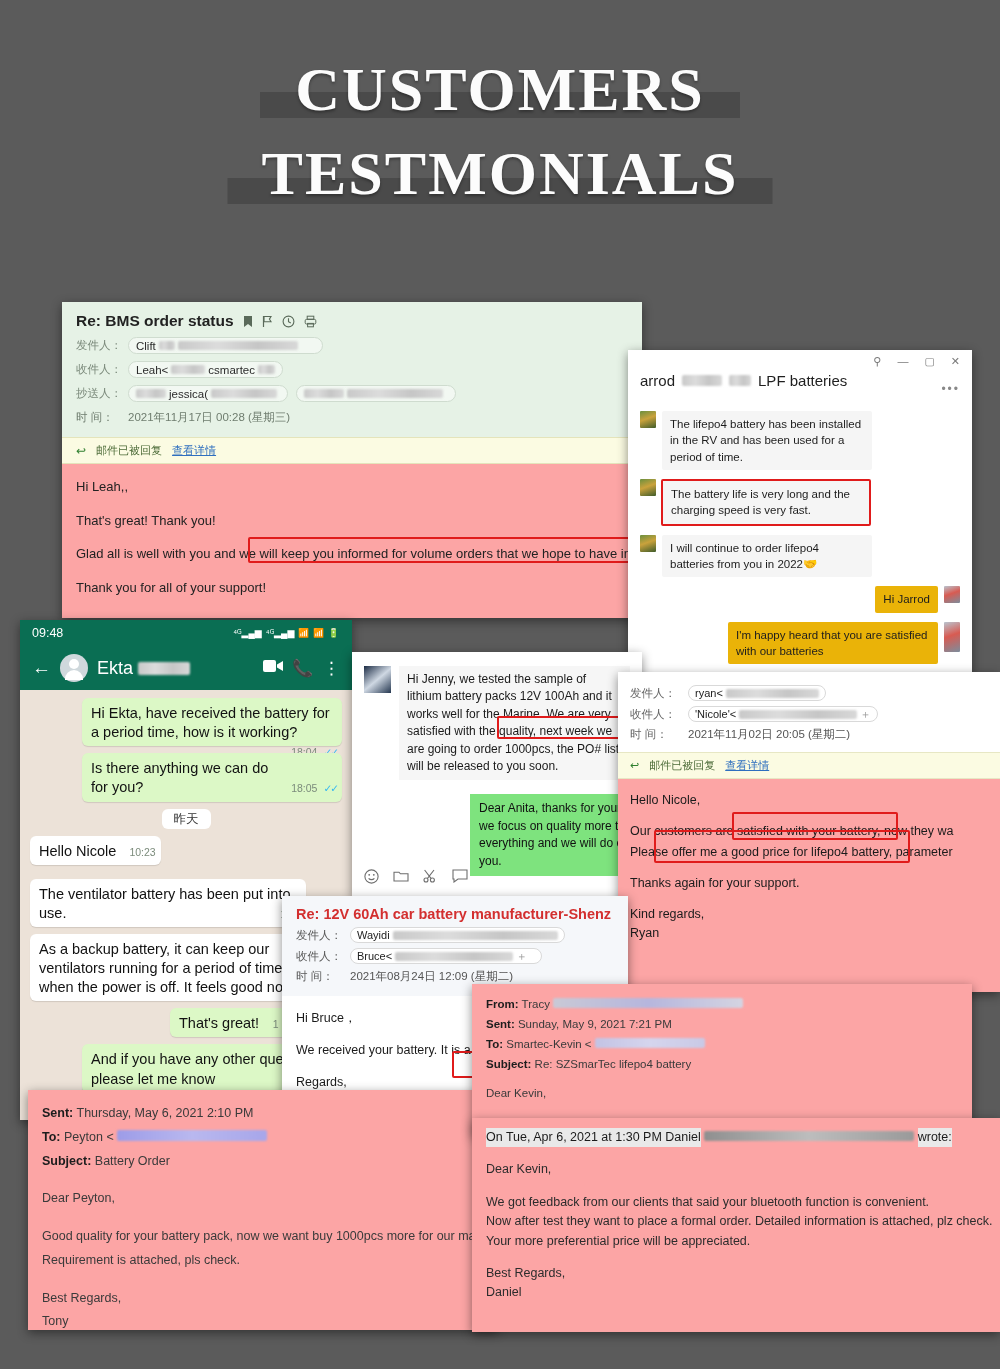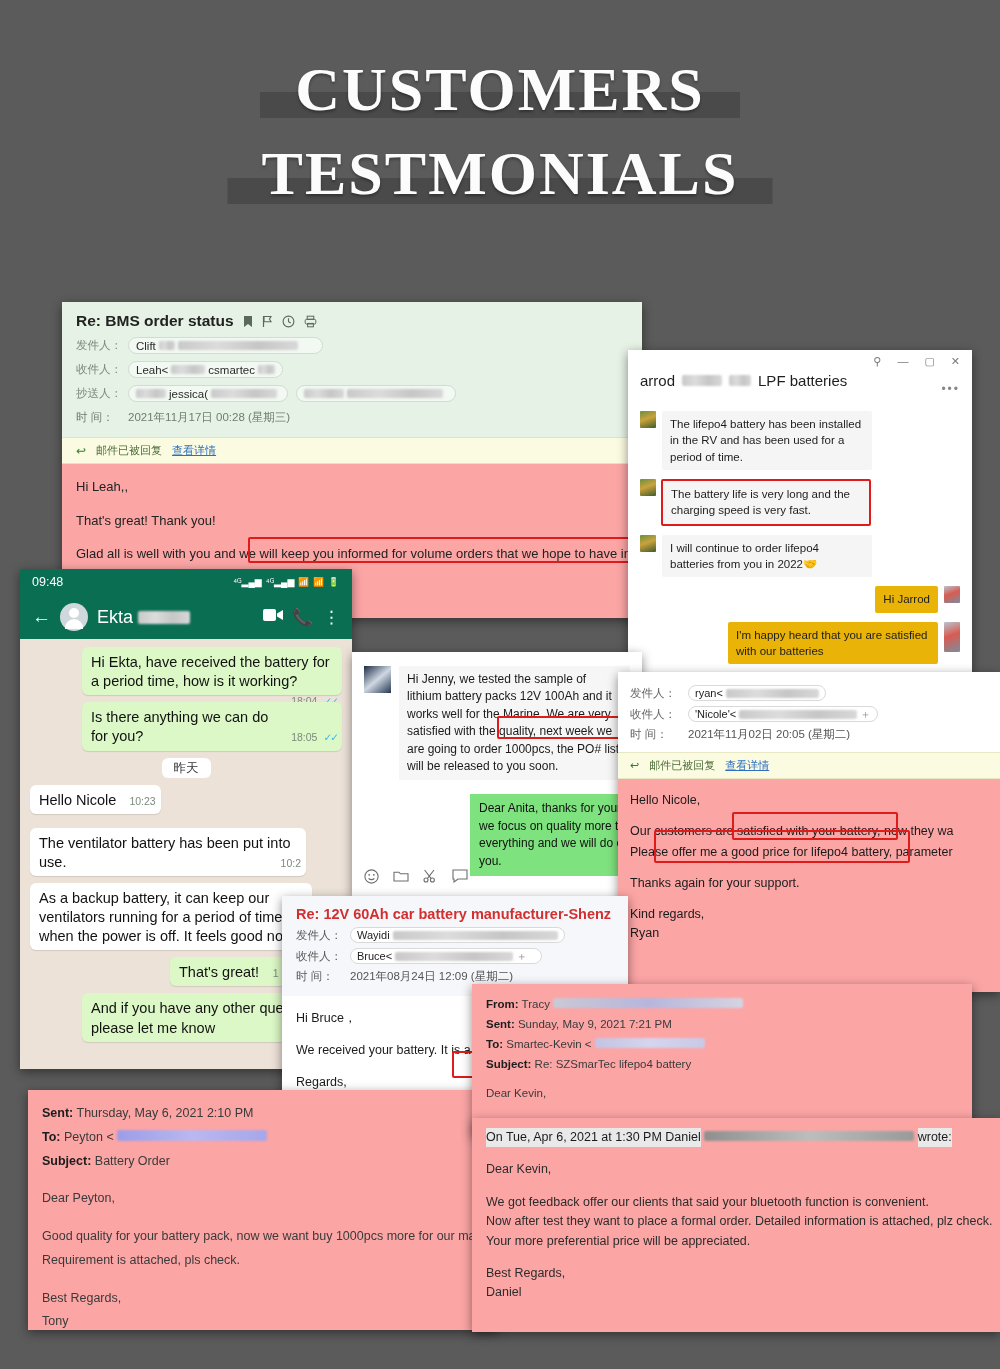--- a/index.html
+++ b/index.html
@@ -77,21 +77,21 @@
   .msg-row{ display:flex; align-items:flex-start; gap:6px; margin-bottom:9px; }
   .av{ width:16px; height:17px; flex:none; border-radius:1px;
        background:linear-gradient(160deg,#6b8f3e 0%,#caa23c 45%,#3f5c2a 100%); }
   .av.me{ background:linear-gradient(160deg,#b9c4cf 0%,#d85b52 45%,#7d8d9c 100%); }
   .bub{ background:#f5f5f5; border-radius:2px; padding:5px 8px; font-size:11.5px;
         color:#1d1d1d; line-height:1.42; max-width:210px; }
   .bub.green{ background:#eab308; }
   .msg-row.right{ justify-content:flex-end; }
 
   
-  #card-whatsapp{ left:20px; top:569px; width:332px; height:500px; background:#3b82f6; }
+  #card-whatsapp{ left:20px; top:620px; width:332px; height:500px; background:#3b82f6; }
   .wa-status{ background:#0a6e53; height:26px; color:#fff; display:flex; align-items:center;
               justify-content:space-between; padding:0 12px; font-size:12.5px; }
   .wa-status .icons{ display:flex; align-items:center; gap:4px; font-size:9px; }
   .wa-head{ background:#0a6e53; height:44px; display:flex; align-items:center; gap:9px; padding:0 12px; color:#fff; }
   .wa-head .name{ font-size:18px; display:flex; align-items:center; gap:5px; }
   .wa-avatar{ width:28px; height:28px; border-radius:50%; background:#cfd8dc; position:relative; flex:none;}
   .wa-avatar:before{ content:""; position:absolute; left:50%; top:5px; transform:translateX(-50%);
       width:10px; height:10px; border-radius:50%; background:#fff; }
   .wa-avatar:after{ content:""; position:absolute; left:50%; bottom:2px; transform:translateX(-50%);
       width:18px; height:10px; border-radius:9px 9px 0 0; background:#fff; }
@@ -519,20 +519,20 @@
 <div class="card" id="card-mail-daniel">
   <div class="m6">
     <p>
       <span class="quote">On Tue, Apr 6, 2021 at 1:30 PM Daniel</span>
       <span class="blur" style="width:210px;height:10px;background:linear-gradient(90deg,#8f8f8f,#bdbdbd,#9a9a9a)"></span>
       <span class="quote">wrote:</span>
     </p>
     <div class="gap"></div>
     <p>Dear Kevin,</p>
     <div class="gap"></div>
-    <p>We got feedback offer our clients that said your bluetooth function is convenient.</p>
+    <p>We got feedback from our clients that said your bluetooth function is convenient.</p>
     <p>Now after test they want to place a formal order. Detailed information is attached, plz check.</p>
     <p>Your more preferential price will be appreciated.</p>
     <div class="gap"></div>
     <p>Best Regards,</p>
     <p>Daniel</p>
   </div>
 </div>
 
 </body></html>

